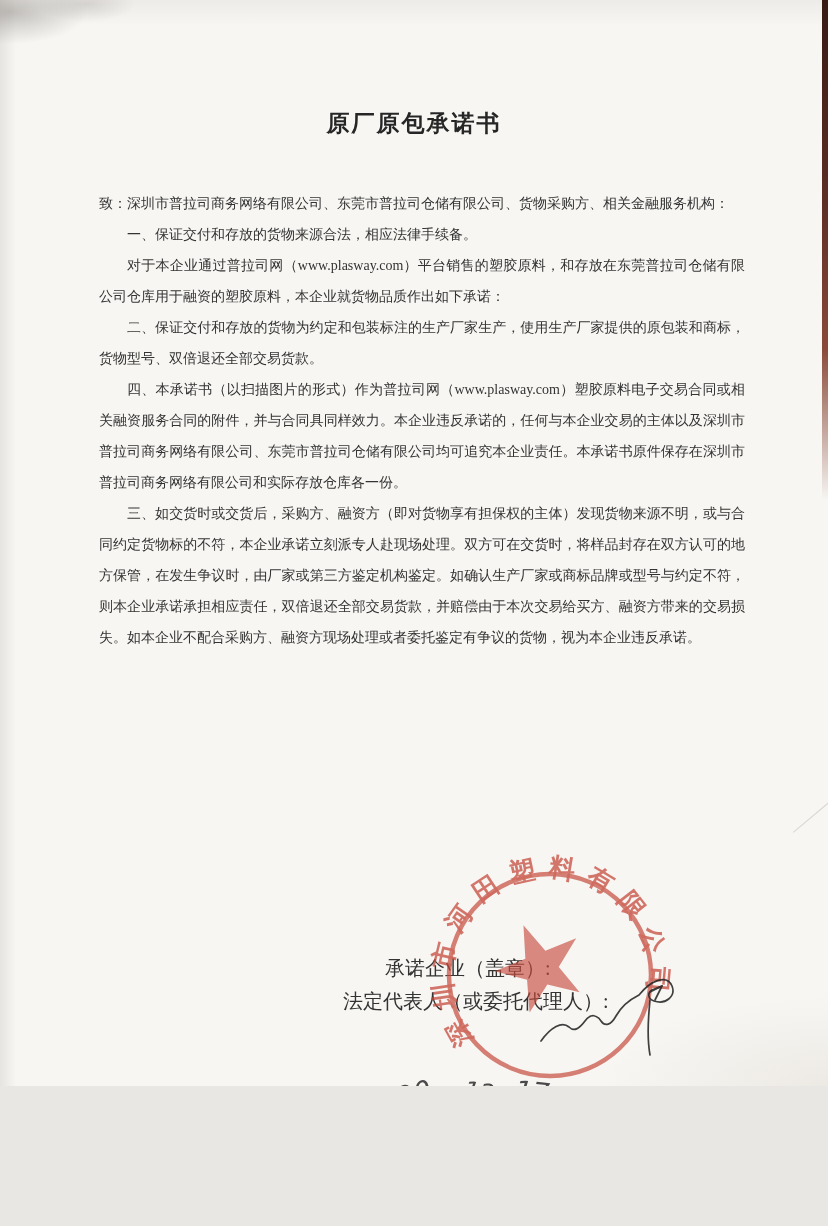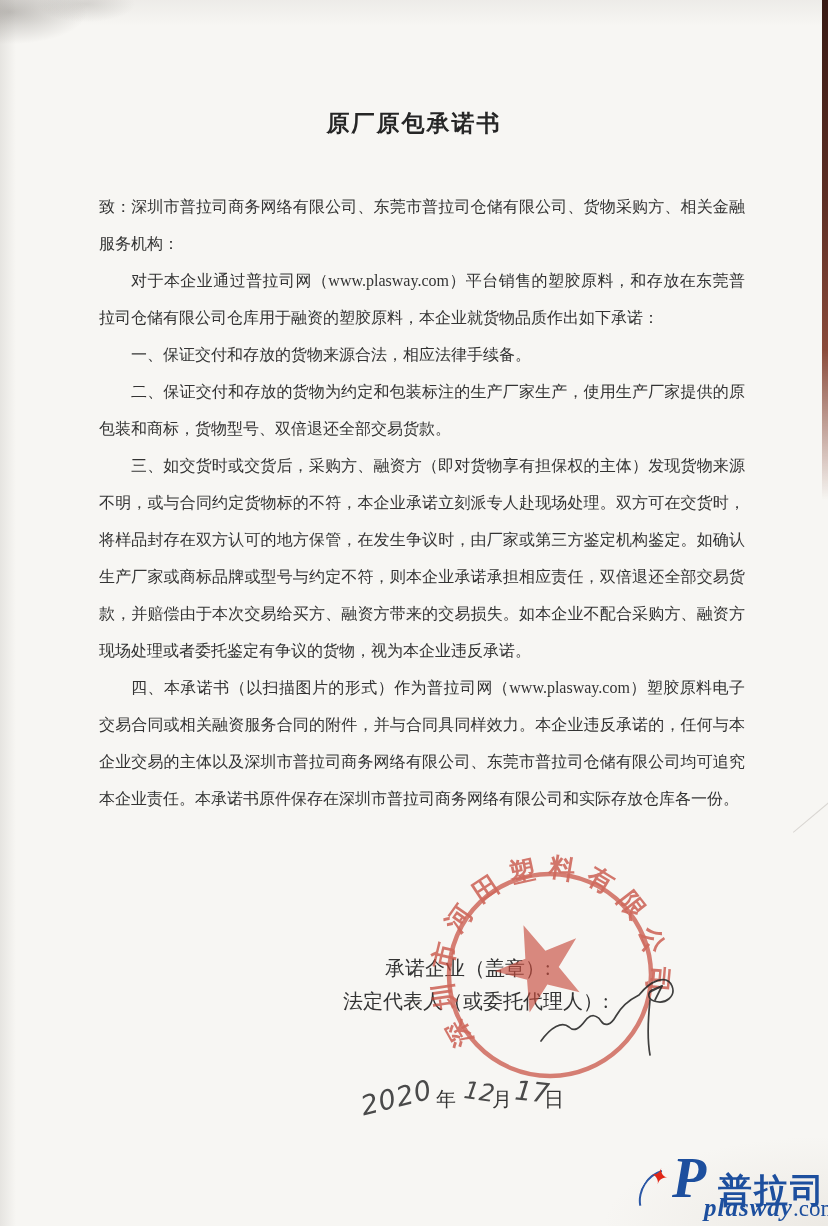--- a/index.html
+++ b/index.html
@@ -1,18 +1,18 @@
 <!DOCTYPE html>
 <html><head>
 <meta charset="utf-8">
 <style>
   html,body{margin:0;padding:0;background:#e9e7e4;}
   .page{
     position:relative;
-    width:828px;height:1226px;
+    width:828px;height:1086px;
     overflow:hidden;
     font-family:"Liberation Serif","DejaVu Serif",serif;
     color:#2f2f2f;
     background:
       radial-gradient(ellipse 110px 46px at 10px 12px, rgba(110,105,100,.38), transparent 70%),
       radial-gradient(ellipse 70px 26px at 86px 4px, rgba(120,115,110,.22), transparent 70%),
       radial-gradient(ellipse 300px 120px at 100% 100%, rgba(190,178,160,.18), transparent 75%),
       linear-gradient(90deg, rgba(140,135,128,.16), transparent 16px),
       linear-gradient(180deg, rgba(150,145,138,.10), transparent 26px),
       #f7f6f3;
@@ -27,21 +27,21 @@
     background:rgba(100,90,80,.20);
     transform:rotate(-40deg);
   }
   .doc-title{
     position:absolute;top:108px;left:0;width:828px;
     text-align:center;font-size:23px;font-weight:bold;color:#262626;
     letter-spacing:2px;
   }
   .body-text{
     position:absolute;top:188px;left:99px;width:646px;
-    font-size:16px;line-height:37px;text-align:justify;
+    font-size:14px;line-height:31px;text-align:justify;
     color:#333;
   }
   .body-text p{margin:0;}
   .body-text p.indent{text-indent:2em;}
   .sign-label{position:absolute;font-size:20px;color:#333;white-space:nowrap;}
   .company-label{top:942px;left:385px;margin-top:13px;}
   .rep-label{top:988px;left:343px;}
   .date-line{position:absolute;top:1080px;left:352px;width:320px;height:46px;font-size:20px;color:#333;}
   .date-line .printed{position:absolute;top:6px;}
   .hand{
@@ -90,25 +90,25 @@
 
 <div class="page">
 
   <div class="scan-edge"></div>
   <div class="scan-crease"></div>
 
   <div class="doc-title">原厂原包承诺书</div>
 
   <div class="body-text">
     <p>致：深圳市普拉司商务网络有限公司、东莞市普拉司仓储有限公司、货物采购方、相关金融服务机构：</p>
+    <p class="indent">一、保证交付和存放的货物来源合法，相应法律手续备。</p>
     <p class="indent">对于本企业通过普拉司网（www.plasway.com）平台销售的塑胶原料，和存放在东莞普拉司仓储有限公司仓库用于融资的塑胶原料，本企业就货物品质作出如下承诺：</p>
-    <p class="indent">一、保证交付和存放的货物来源合法，相应法律手续备。</p>
     <p class="indent">二、保证交付和存放的货物为约定和包装标注的生产厂家生产，使用生产厂家提供的原包装和商标，货物型号、双倍退还全部交易货款。</p>
+    <p class="indent">四、本承诺书（以扫描图片的形式）作为普拉司网（www.plasway.com）塑胶原料电子交易合同或相关融资服务合同的附件，并与合同具同样效力。本企业违反承诺的，任何与本企业交易的主体以及深圳市普拉司商务网络有限公司、东莞市普拉司仓储有限公司均可追究本企业责任。本承诺书原件保存在深圳市普拉司商务网络有限公司和实际存放仓库各一份。</p>
     <p class="indent">三、如交货时或交货后，采购方、融资方（即对货物享有担保权的主体）发现货物来源不明，或与合同约定货物标的不符，本企业承诺立刻派专人赴现场处理。双方可在交货时，将样品封存在双方认可的地方保管，在发生争议时，由厂家或第三方鉴定机构鉴定。如确认生产厂家或商标品牌或型号与约定不符，则本企业承诺承担相应责任，双倍退还全部交易货款，并赔偿由于本次交易给买方、融资方带来的交易损失。如本企业不配合采购方、融资方现场处理或者委托鉴定有争议的货物，视为本企业违反承诺。</p>
-    <p class="indent">四、本承诺书（以扫描图片的形式）作为普拉司网（www.plasway.com）塑胶原料电子交易合同或相关融资服务合同的附件，并与合同具同样效力。本企业违反承诺的，任何与本企业交易的主体以及深圳市普拉司商务网络有限公司、东莞市普拉司仓储有限公司均可追究本企业责任。本承诺书原件保存在深圳市普拉司商务网络有限公司和实际存放仓库各一份。</p>
   </div>
 
   <div class="sign-label company-label">承诺企业（盖章）:</div>
   <div class="sign-label rep-label">法定代表人（或委托代理人）:</div>
 
   <div class="date-line">
     <span class="hand hand-year">2020</span>
     <span class="printed lbl-year">年</span>
     <span class="hand hand-month">12</span>
     <span class="printed lbl-month">月</span>

